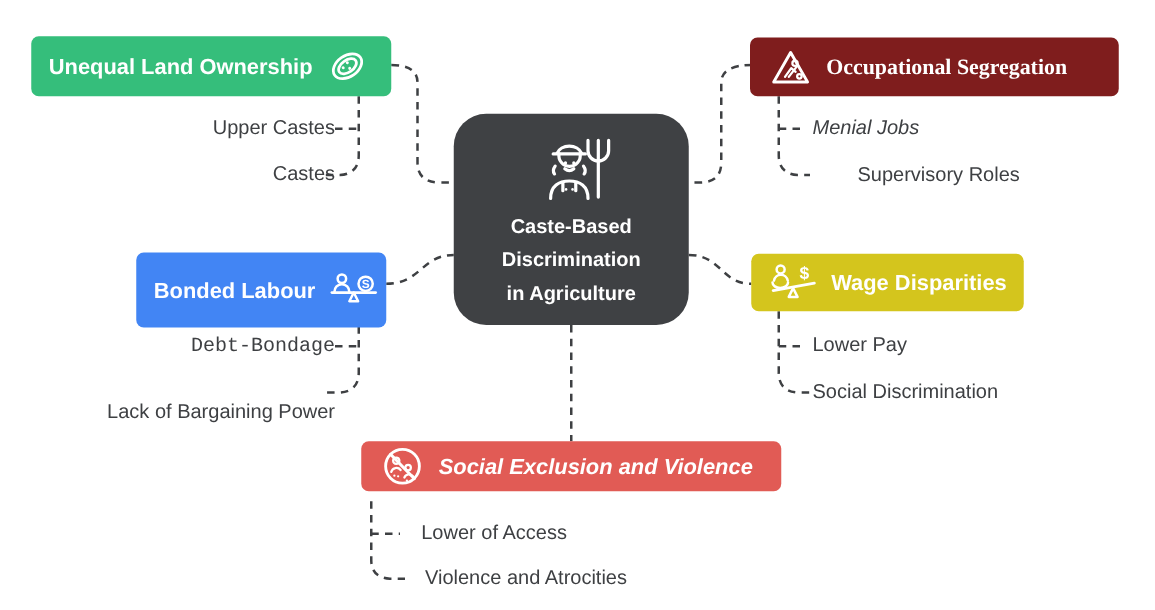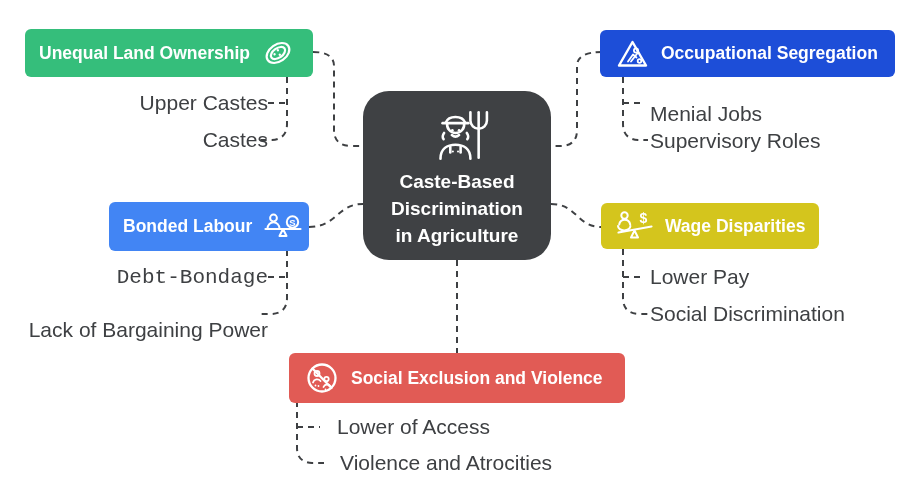--- a/index.html
+++ b/index.html
@@ -15,39 +15,39 @@
     stroke-dasharray:6 5; stroke-linecap:butt;
   }
   .pill {
     position:absolute; display:flex; align-items:center; justify-content:flex-start;
     gap:10px; color:#ffffff; font-weight:700; font-size:17.5px;
     border-radius:6px; padding:0 14px; white-space:nowrap;
   }
   .pill svg { flex:0 0 auto; display:block; }
   .n-green  { left:25px;  top:29px;  width:288px; height:48px; }
   .n-purple { left:600px; top:30px;  width:295px; height:47px; }
-  .n-blue   { left:109px; top:202px; width:200px; height:49px; }
+  .n-blue   { left:109px; top:202px; width:200px; height:60px; }
   .n-yellow { left:601px; top:203px; width:218px; height:46px; }
-  .n-red    { left:289px; top:353px; width:336px; height:50px; }
+  .n-red    { left:289px; top:353px; width:336px; height:40px;font-style:italic; }
   .n-center {
     left:363px; top:91px; width:188px; height:169px; border-radius:26px;
     flex-direction:column; gap:4px; justify-content:flex-start; padding-top:15px;
   }
   .center-title {
-    white-space:pre-line; text-align:center; font-size:19px;
+    white-space:pre-line; text-align:center; font-size:16px;
     line-height:27px; font-weight:700; color:#fff;
   }
   .sub {
-    position:absolute; transform:translateY(-50%); font-size:21px;
+    position:absolute; transform:translateY(-50%); font-size:16px;
     color:var(--sublabel,#3E4043); white-space:nowrap;
   }
   .s-upper   { right:656px; top:103px; }
   .s-dalits  { right:656px; top:140px; }
-  .s-menial  { left:650px;  top:114px; }
-  .s-superv  { left:650px;  top:141px;text-align:right; }
+  .s-menial  { left:650px;  top:103px;font-style:italic; }
+  .s-superv  { left:686px;  top:141px;text-align:right; }
   .s-debt    { right:656px; top:277px;font-family:Liberation Mono, monospace; }
   .s-bargain { right:656px; top:314px;margin-top:16px; }
   .s-lower   { left:650px;  top:277px; }
   .s-socdisc { left:650px;  top:314px; }
   .s-denial  { left:337px;  top:427px; }
   .s-violence{ left:340px;  top:463px; }
   .icon-stroke { fill:none; stroke:#fff; stroke-linecap:round; stroke-linejoin:round; }
 </style>
 </head>
 <body>
@@ -111,21 +111,21 @@
         <ellipse cx="18" cy="18" rx="8" ry="4.8"></ellipse>
       </g>
       <g transform="rotate(-35 18 18)">
         <circle cx="14.5" cy="17" r="1.2" fill="#fff"></circle>
         <circle cx="19.5" cy="15.6" r="1.2" fill="#fff"></circle>
         <circle cx="18.5" cy="20.4" r="1.2" fill="#fff"></circle>
       </g>
     </svg>
   </div>
 
-  <div class="pill n-purple" style="background: #1d4ed8;">
+  <div class="pill n-purple" style="background: #7f1d1d; font-family: Liberation Serif, serif;">
     <svg width="37" height="34" viewBox="0 0 36 34">
       <g class="icon-stroke">
         <path stroke-width="2.4" d="M18,5 L31.5,28.5 L4.5,28.5 Z"></path>
         <circle stroke-width="1.8" cx="21.5" cy="13.5" r="2.1"></circle>
         <path stroke-width="1.8" d="M13.5,24.5 L18.5,17.5 L22,20.5"></path>
         <path stroke-width="1.8" d="M23.5,15.5 L16.5,24.5"></path>
         <circle stroke-width="1.8" cx="25" cy="24" r="1.8"></circle>
       </g>
     </svg>
     <span>Occupational Segregation</span>

